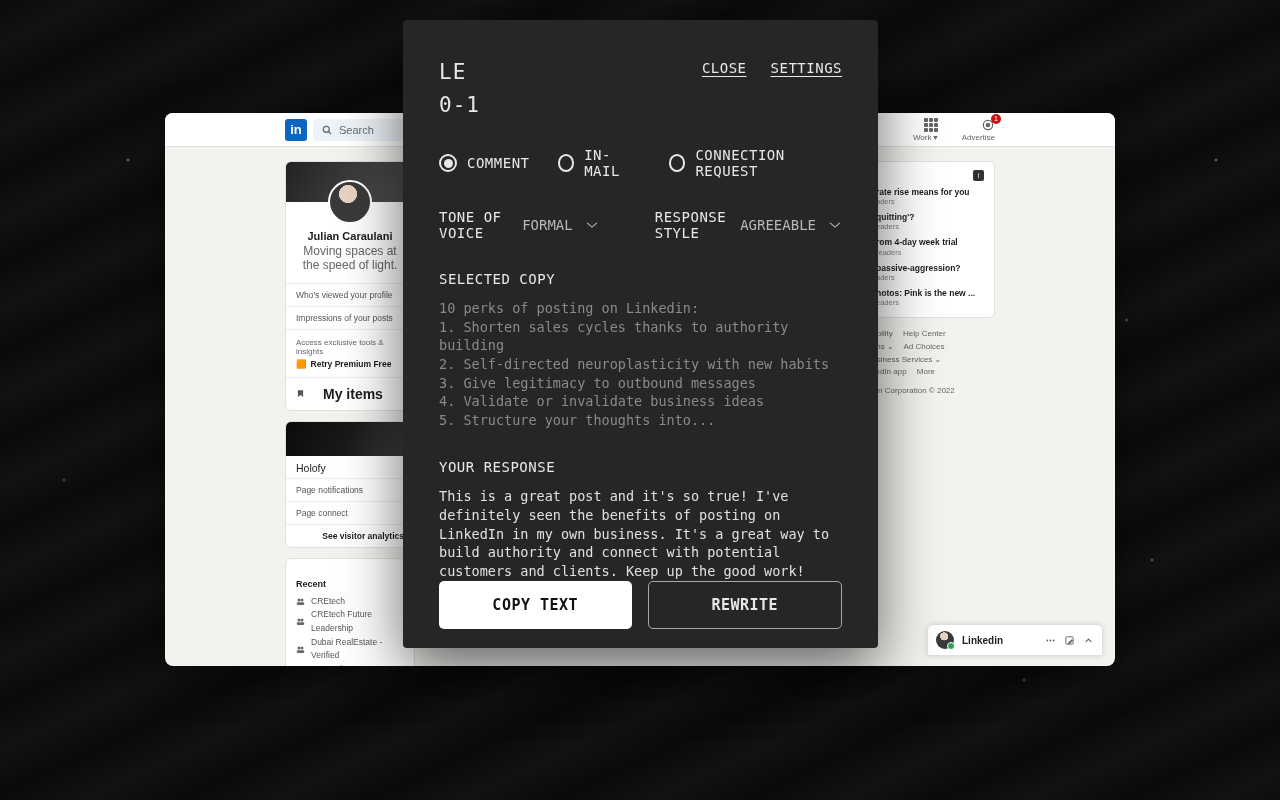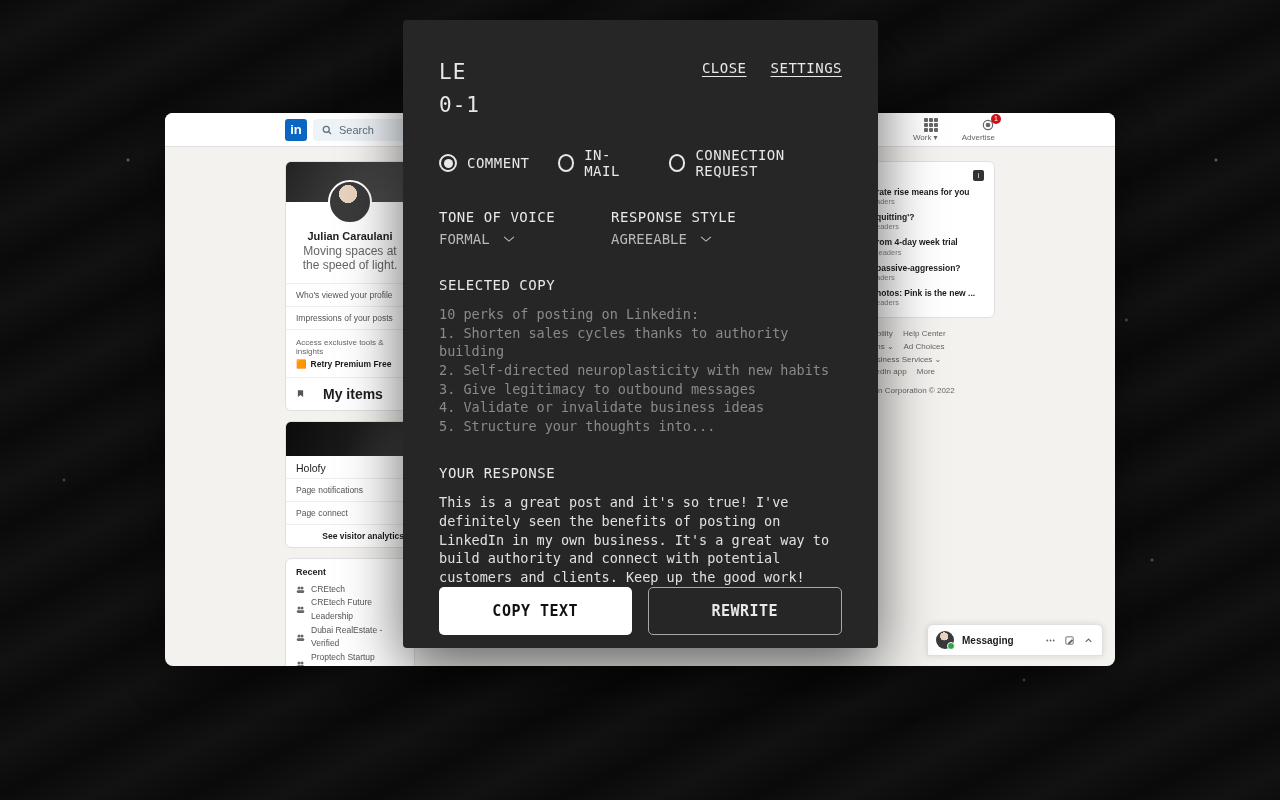--- a/index.html
+++ b/index.html
@@ -116,21 +116,21 @@
   .premium-block { padding: 8px 10px; border-top: 1px solid #eee; }
   .premium-block .small { font-size: 8px; color: #666; }
   .premium-retry { font-size: 8.5px; font-weight: 600; margin-top: 3px; display: flex; gap: 4px; align-items: center; }
   .my-items { padding: 8px 10px; border-top: 1px solid #eee; font-size: 14px; font-weight: 600; display: flex; gap: 18px; align-items: center; }
 
   .holofy-banner { height: 34px; background: linear-gradient(110deg,#0b0b0b,#1a1a1a,#444); }
   .holofy-inner { padding: 6px 10px 4px; }
   .holofy-title { font-weight: 400; font-size: 10.5px; }
   .visitor-analytics { text-align: right; padding: 6px 10px; font-size: 8.5px; font-weight: 600; border-top: 1px solid #eee; }
 
-  .recent-card { padding: 8px 10px; font-size: 8.5px; }
+  .recent-card { padding: 20px 10px; font-size: 8.5px; }
   .recent-card h4 { font-size: 9px; margin-bottom: 6px; }
   .recent-item { display: flex; gap: 6px; align-items: center; color: #555; line-height: 1.6; font-size: 8.5px; }
   .recent-item svg { flex: 0 0 9px; }
 
   
   .news-card { padding: 8px 10px 10px; font-size: 8.5px; }
   .news-header { display: flex; justify-content: space-between; align-items: center; }
   .info-icon { width: 11px; height: 11px; background: #333; color: #fff; font-size: 7px; display: flex; align-items: center; justify-content: center; border-radius: 2px; }
   .news-item { margin-top: 6px; }
   .news-item .t { font-weight: 600; font-size: 8.5px; line-height: 1.2; }
@@ -179,21 +179,21 @@
   .brand { letter-spacing: 1px; font-size: 21px; line-height: 1.55; }
   .panel-links { display: flex; gap: 24px; margin-top: 4px; }
   .panel-links span { text-decoration: underline; text-underline-offset: 3px; letter-spacing: 0.5px; cursor: pointer; }
 
   .radios { display: flex; gap: 28px; margin-top: 26px; letter-spacing: 0.5px; }
   .radio { display: flex; align-items: center; gap: 10px; cursor: pointer; }
   .radio-circle { width: 18px; height: 18px; border: 2px solid #e8e8e8; border-radius: 50%; display: flex; align-items: center; justify-content: center; }
   .radio.selected .radio-circle::after { content:""; width: 9px; height: 9px; background: #e8e8e8; border-radius: 50%; }
 
   .selects { display: flex; gap: 56px; margin-top: 30px; }
-  .sel-group { display: flex; flex-direction: column; gap: 6px; }
+  .sel-group { display: flex; gap: 6px; }
   .sel-label { letter-spacing: 0.5px; }
   .sel-value { color: #b8b8b8; display: flex; align-items: center; gap: 12px; cursor: pointer; }
   .sel-value svg { width: 14px; height: 8px; }
 
   .section-label { margin-top: 30px; letter-spacing: 0.5px; }
   .sel-text { margin-top: 12px; color: #8a8a8a; line-height: 1.38; font-size: 13.5px; white-space: pre-line; }
   .resp-text { margin-top: 12px; color: #e0e0e0; line-height: 1.38; font-size: 13.5px; }
 
   .panel-buttons { margin-top: auto; display: flex; gap: 16px; font-weight: bold; }
   .btn {
@@ -363,21 +363,21 @@
         <span>Business Services ⌄</span><br>
         <span>nkedIn app</span>
         <span>More</span>
         <div class="copyright">edIn Corporation © 2022</div>
       </div>
     </div>
   </div>
 
   <div class="messaging">
     <div class="msg-avatar"></div>
-    <span>Messaging</span>
+    <span>Linkedin</span>
     <div class="msg-ctrls">
       <svg viewBox="0 0 24 24" fill="#666">
           <circle cx="5" cy="12" r="2"></circle>
           <circle cx="12" cy="12" r="2"></circle>
           <circle cx="19" cy="12" r="2"></circle>
         </svg>
       <svg viewBox="0 0 24 24" fill="none" stroke="#666" stroke-width="2">
           <rect x="4" y="4" width="16" height="16" rx="2"></rect>
           <path d="M12 20l8-8-3-3-8 8v3h3z" fill="#666" stroke="none"></path>
         </svg>

